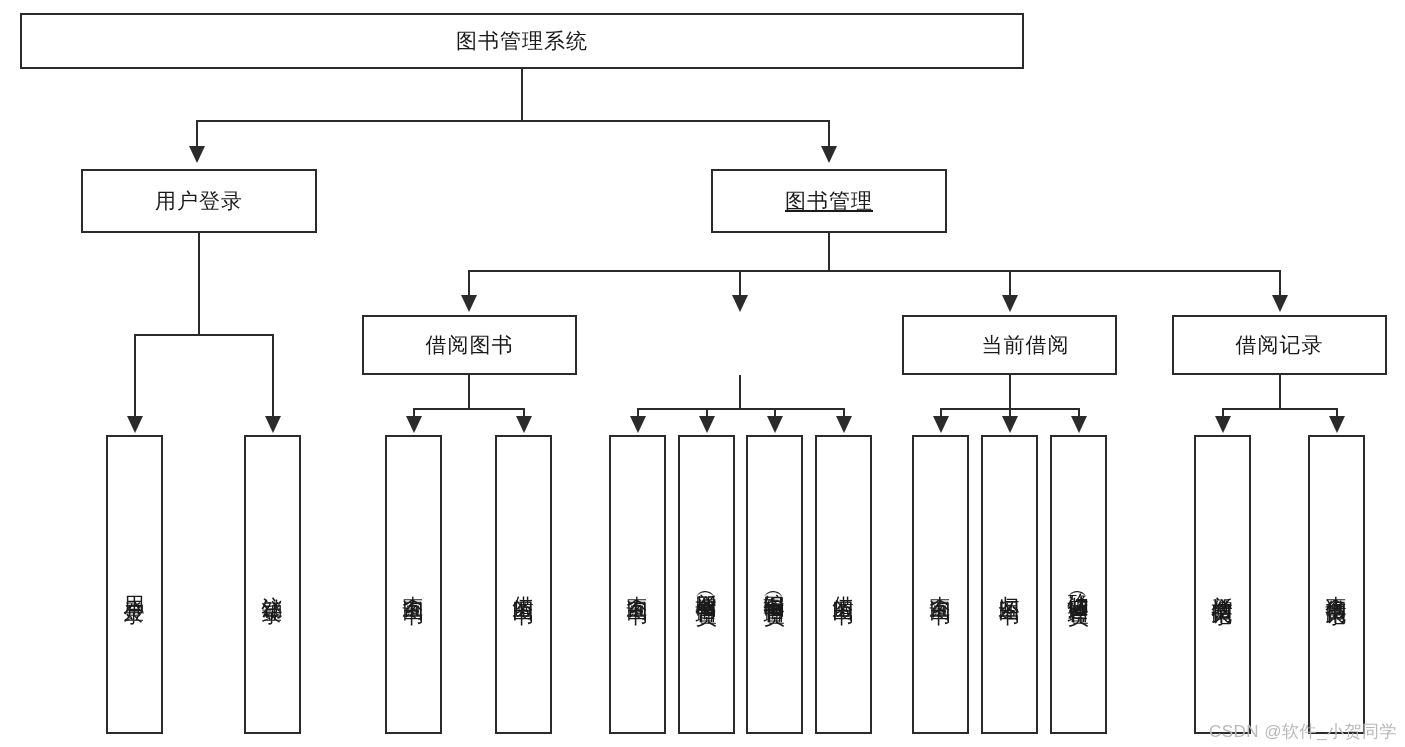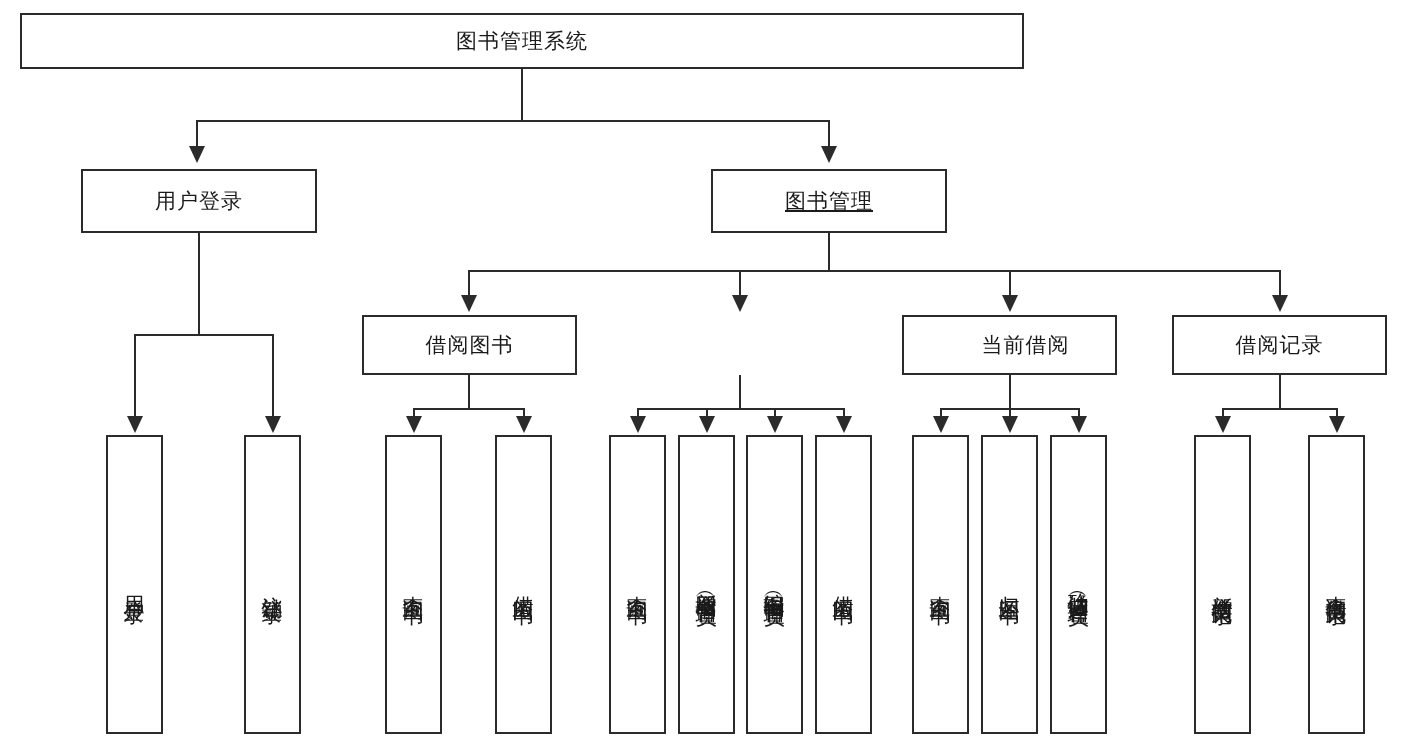--- a/index.html
+++ b/index.html
@@ -158,14 +158,15 @@
   <div class="node v long" style="left:746px; top:435px; width:57px; height:299px;">编辑图书（管理员）</div>
   <div class="node v" style="left:815px; top:435px; width:57px; height:299px;">借阅图书</div>
 
   <div class="node v" style="left:912px; top:435px; width:57px; height:299px;">查询图书</div>
   <div class="node v" style="left:981px; top:435px; width:57px; height:299px;">归还图书</div>
   <div class="node v long" style="left:1050px; top:435px; width:57px; height:299px;">确认归还（管理员）</div>
 
   <div class="node v long" style="left:1194px; top:435px; width:57px; height:299px;">新增借阅记录</div>
   <div class="node v long" style="left:1308px; top:435px; width:57px; height:299px;">查询借阅记录</div>
 
+  <div id="watermark">CSDN @软件_小贺同学</div>
 
 </div>
 
 </body></html>

